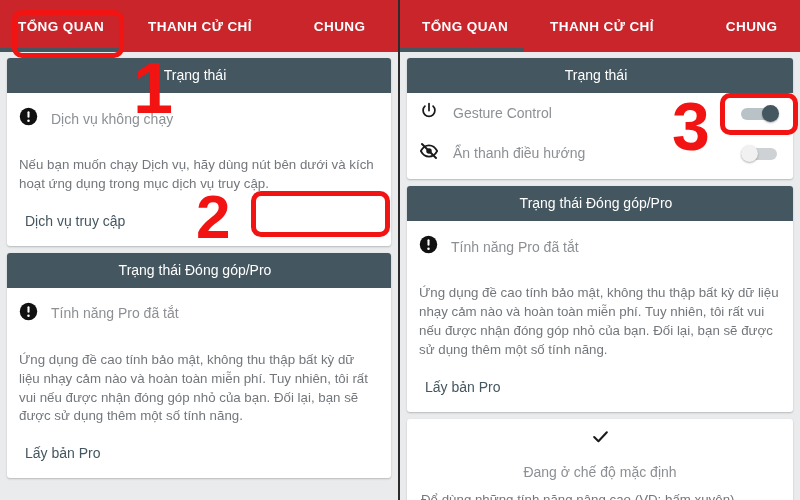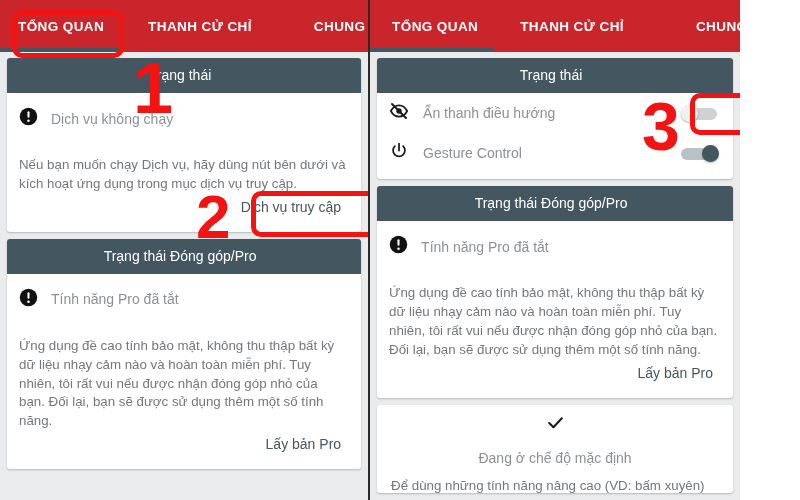--- a/index.html
+++ b/index.html
@@ -4,21 +4,21 @@
 <style>
   * { box-sizing: border-box; margin: 0; padding: 0; }
   html, body {
     width: 800px; height: 500px;
     background: #ffffff;
     font-family: "Liberation Sans", "DejaVu Sans", sans-serif;
     overflow: hidden;
   }
   .screens {
     position: relative;
-    width: 740px; height: 500px;
+    width: 800px; height: 500px;
     display: flex;
   }
   .phone {
     position: relative;
     width: 400px; height: 500px;
     background: #e9ebed;
     overflow: hidden;
   }
   .phone.left { border-right: 2px solid #2b2b2b; }
 
@@ -87,22 +87,22 @@
     color: #8c9094;
   }
   .paragraph {
     font-size: 13.3px;
     line-height: 1.42;
     color: #73777b;
     margin-top: 24px;
   }
   .action-row {
     display: flex;
-    justify-content: flex-end;
-    margin-top: 0;
+    justify-content: flex-start;
+    margin-top: 14px;
   }
   .link-btn {
     font-size: 14px;
     color: #44565f;
     font-weight: normal;
     padding: 5px 6px;
     background: transparent;
     border: none;
     cursor: pointer;
     font-family: inherit;
@@ -275,41 +275,41 @@
     </div>
 
     <div class="body">
 
       <div class="card">
         <div class="card-header">
           <span>Trạng thái</span>
         </div>
         <div class="toggle-row">
           <span class="ico">
+            <svg width="20" height="20" viewBox="0 0 24 24" fill="none" stroke="#1a1a1a" stroke-width="2.1" stroke-linecap="round">
+              <path d="M12 3.2 L12 11.4"></path>
+              <path d="M7.1 6.2 A7.1 7.1 0 1 0 16.9 6.2"></path>
+            </svg>
+          </span>
+          <span class="toggle-label">Gesture Control</span>
+          <span class="switch on">
+            <span class="track"></span>
+            <span class="thumb"></span>
+          </span>
+        </div>
+        <div class="toggle-row">
+          <span class="ico">
             <svg width="20" height="20" viewBox="0 0 24 24">
               <path d="M2.2 12 C4.6 7.4 8.1 5.2 12 5.2 C15.9 5.2 19.4 7.4 21.8 12 C19.4 16.6 15.9 18.8 12 18.8 C8.1 18.8 4.6 16.6 2.2 12 Z" fill="none" stroke="#1a1a1a" stroke-width="2.1"></path>
               <circle cx="12" cy="12" r="3.3" fill="#1a1a1a"></circle>
               <path d="M3.6 3.6 L20.4 20.4" stroke="#1a1a1a" stroke-width="2.4" stroke-linecap="round"></path>
             </svg>
           </span>
           <span class="toggle-label">Ẩn thanh điều hướng</span>
           <span class="switch off">
-            <span class="track"></span>
-            <span class="thumb"></span>
-          </span>
-        </div>
-        <div class="toggle-row">
-          <span class="ico">
-            <svg width="20" height="20" viewBox="0 0 24 24" fill="none" stroke="#1a1a1a" stroke-width="2.1" stroke-linecap="round">
-              <path d="M12 3.2 L12 11.4"></path>
-              <path d="M7.1 6.2 A7.1 7.1 0 1 0 16.9 6.2"></path>
-            </svg>
-          </span>
-          <span class="toggle-label">Gesture Control</span>
-          <span class="switch on">
             <span class="track"></span>
             <span class="thumb"></span>
           </span>
         </div>
         <div style="height:6px"></div>
       </div>
 
       <div class="card">
         <div class="card-header">
           <span>Trạng thái Đóng góp/Pro</span>

